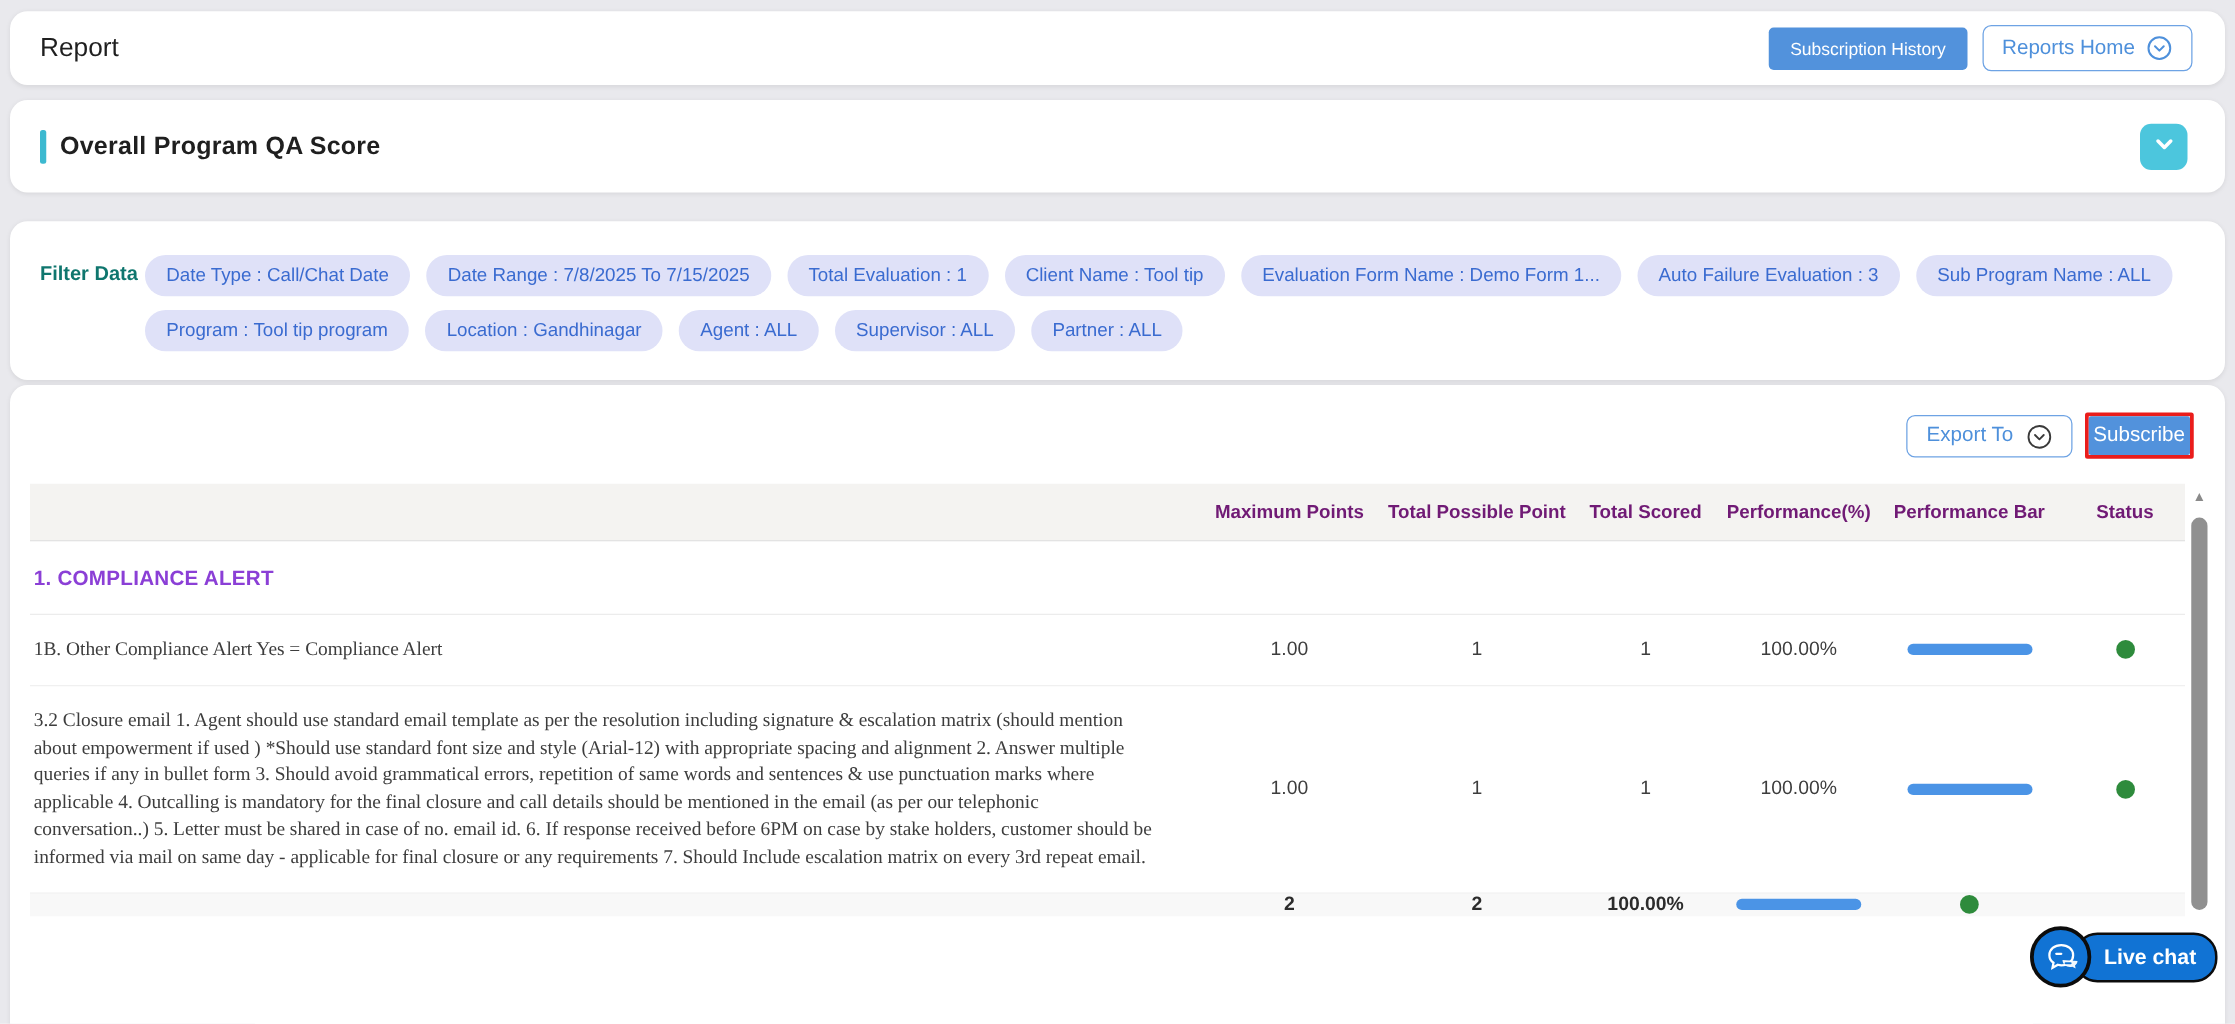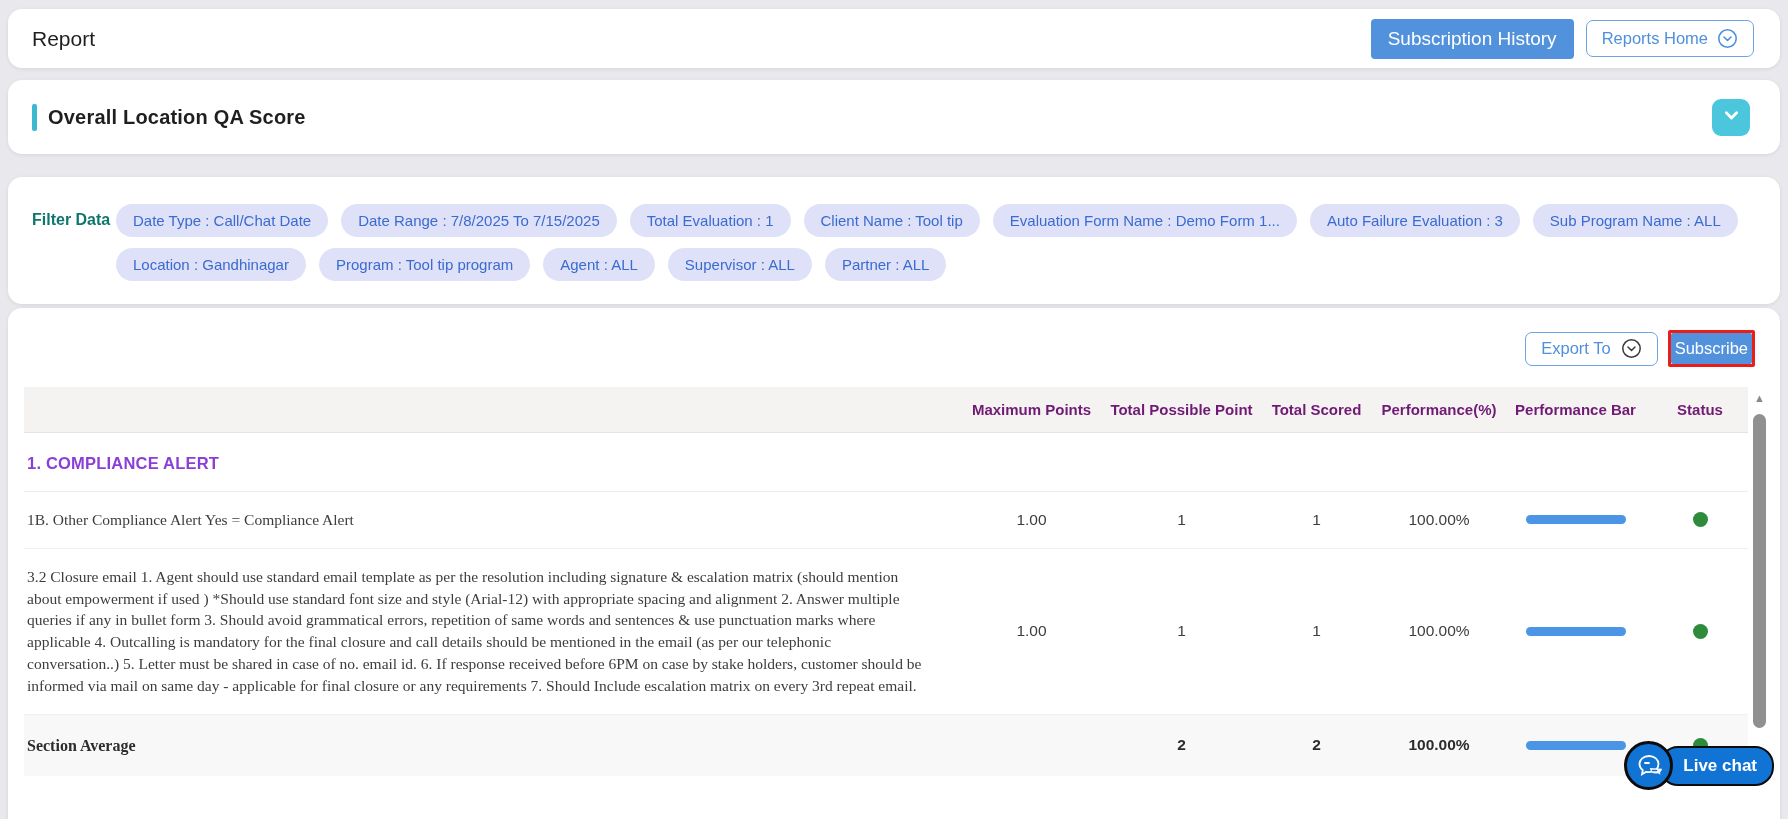--- a/index.html
+++ b/index.html
@@ -25,21 +25,21 @@
     height: 59px;
     display: flex;
     align-items: center;
     padding: 0 26px 0 24px;
   }
   .report-title { font-size: 21px; color: #1f1f1f; }
   .spacer { flex: 1; }
   .btn-primary {
     background: #5292dc;
     color: #fff;
-    font-size: 19px;
+    font-size: 14px;
     padding: 9px 17px;
     border: none;
     border-radius: 4px;
     font-family: inherit;
     cursor: pointer;
   }
   .btn-outline {
     background: #fff;
     color: #4e90db;
     font-size: 16.5px;
@@ -114,21 +114,21 @@
   }
   .btn-export {
     background: #fff;
     color: #4e90db;
     font-size: 16.5px;
     padding: 6px 15px;
     border: 1.5px solid #6ea3e4;
     border-radius: 7px;
     font-family: inherit;
     display: inline-flex;
-    align-items: center;
+    align-items: flex-start;
     gap: 10px;
     cursor: pointer;
     height: 34px;
   }
   .subscribe-wrap { border: 3px solid #ea1d1b; border-radius: 2px; }
   .btn-subscribe {
     background: #5292dc;
     color: #fff;
     font-size: 16.5px;
     padding: 5px 4px;
@@ -244,21 +244,21 @@
       <svg width="21" height="21" viewBox="0 0 21 21">
           <circle cx="10.5" cy="10.5" r="8.7" fill="none" stroke="#4e90db" stroke-width="1.6"></circle>
           <path d="M7 9 L10.5 12.5 L14 9" fill="none" stroke="#4e90db" stroke-width="1.6" stroke-linecap="round" stroke-linejoin="round"></path>
         </svg>
     </span>
   </button>
 </div>
 
 <div class="card qa-bar">
   <span class="accent"></span>
-  <span class="qa-title">Overall Location QA Score</span>
+  <span class="qa-title">Overall Program QA Score</span>
   <span class="spacer"></span>
   <button class="collapse-btn">
     <span>
       <svg width="17" height="17" viewBox="0 0 16 16">
           <path d="M3.2 5.5 L8 10.3 L12.8 5.5" fill="none" stroke="#ffffff" stroke-width="2.7" stroke-linecap="round" stroke-linejoin="round"></path>
         </svg>
     </span>
   </button>
 </div>
 
@@ -269,22 +269,22 @@
       <div class="chips-row">
         <span class="chip">Date Type : Call/Chat Date</span>
         <span class="chip">Date Range : 7/8/2025 To 7/15/2025</span>
         <span class="chip">Total Evaluation : 1</span>
         <span class="chip">Client Name : Tool tip</span>
         <span class="chip">Evaluation Form Name : Demo Form 1...</span>
         <span class="chip">Auto Failure Evaluation : 3</span>
         <span class="chip">Sub Program Name : ALL</span>
       </div>
       <div class="chips-row">
+        <span class="chip">Program : Tool tip program</span>
         <span class="chip">Location : Gandhinagar</span>
-        <span class="chip">Program : Tool tip program</span>
         <span class="chip">Agent : ALL</span>
         <span class="chip">Supervisor : ALL</span>
         <span class="chip">Partner : ALL</span>
       </div>
     </div>
   </div>
 </div>
 
 <div class="card main-card">
 
@@ -341,21 +341,20 @@
       <div class="num-cell">100.00%</div>
       <div class="bar-cell">
           <div class="perf-bar" style="width: 100px;"></div>
         </div>
       <div class="status-cell">
           <div class="dot"></div>
         </div>
     </div>
 
     <div class="trow footer-row">
-      <div class="name-cell">Section Average</div>
       <div class="num-cell"></div>
       <div class="num-cell">2</div>
       <div class="num-cell">2</div>
       <div class="num-cell">100.00%</div>
       <div class="bar-cell">
           <div class="perf-bar" style="width: 100px;"></div>
         </div>
       <div class="status-cell">
           <div class="dot"></div>
         </div>

